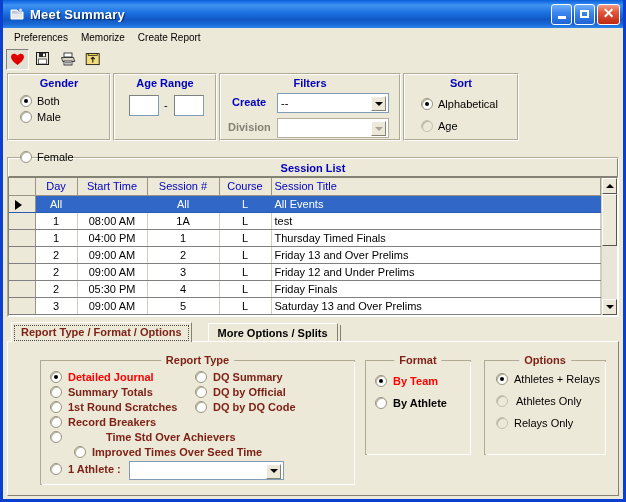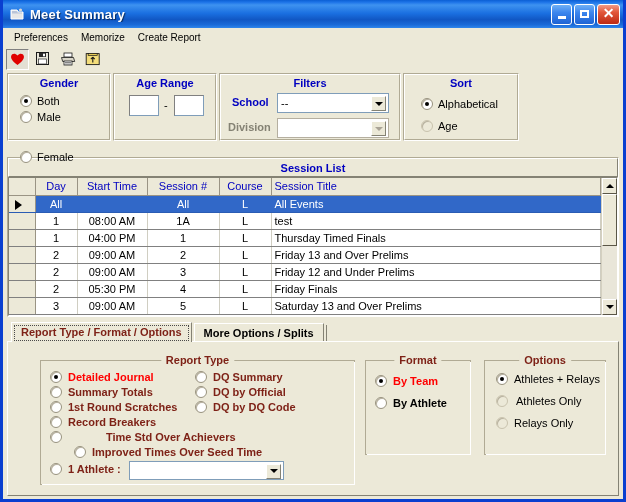--- a/index.html
+++ b/index.html
@@ -463,21 +463,21 @@
   .tab.active {
     height: 20px;
     color: #7e2217;
     z-index: 3;
   }
   .tab.active .tab-focus {
     position: absolute;
     left: 2px; right: 2px; top: 2px; bottom: 1px;
     border: 1px dotted #4a4a4a;
   }
-  .tab.inactive { color: #000000; margin-left: 2px; }
+  .tab.inactive { color: #000000; margin-left: 16px; }
   .tab-sep {
     width: 1px;
     height: 17px;
     background: #848274;
     margin-left: 2px;
   }
 
   .tabpage {
     flex: 1 1 auto;
     box-sizing: border-box;
@@ -637,21 +637,21 @@
           <div class="panel-inner"></div>
           <div class="panel-title">Age Range</div>
           <input class="txtbox" style="position: absolute; left: 15px; top: 21px; width: 30px; height: 21px;" value="">
           <span style="position:absolute; left:50px; top:25px; font-size:11px;">-</span>
           <input class="txtbox" style="position: absolute; left: 60px; top: 21px; width: 30px; height: 21px;" value="">
         </div>
 
         <div class="panel filters">
           <div class="panel-inner"></div>
           <div class="panel-title">Filters</div>
-          <div class="fld-label" style="left:12px; top:22px;">School</div>
+          <div class="fld-label" style="left:12px; top:22px;">Create</div>
           <div class="combo" style="left:57px; top:19px; width:112px;">
             <span>--</span>
             <span class="cbtn">
                 <span class="arrow-dn"></span>
               </span>
           </div>
           <div class="fld-label disabled" style="left:8px; top:47px;">Division</div>
           <div class="combo disabled" style="left:57px; top:44px; width:112px;">
             <span></span>
             <span class="cbtn">

